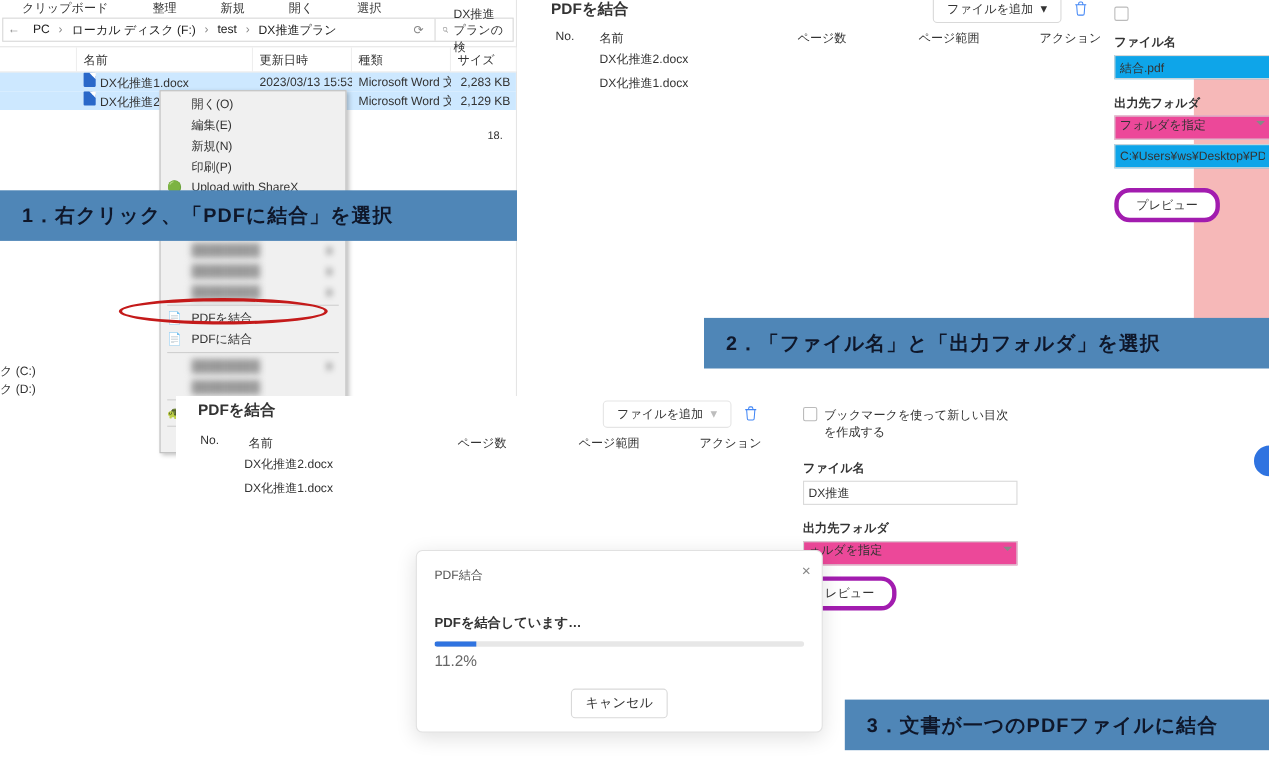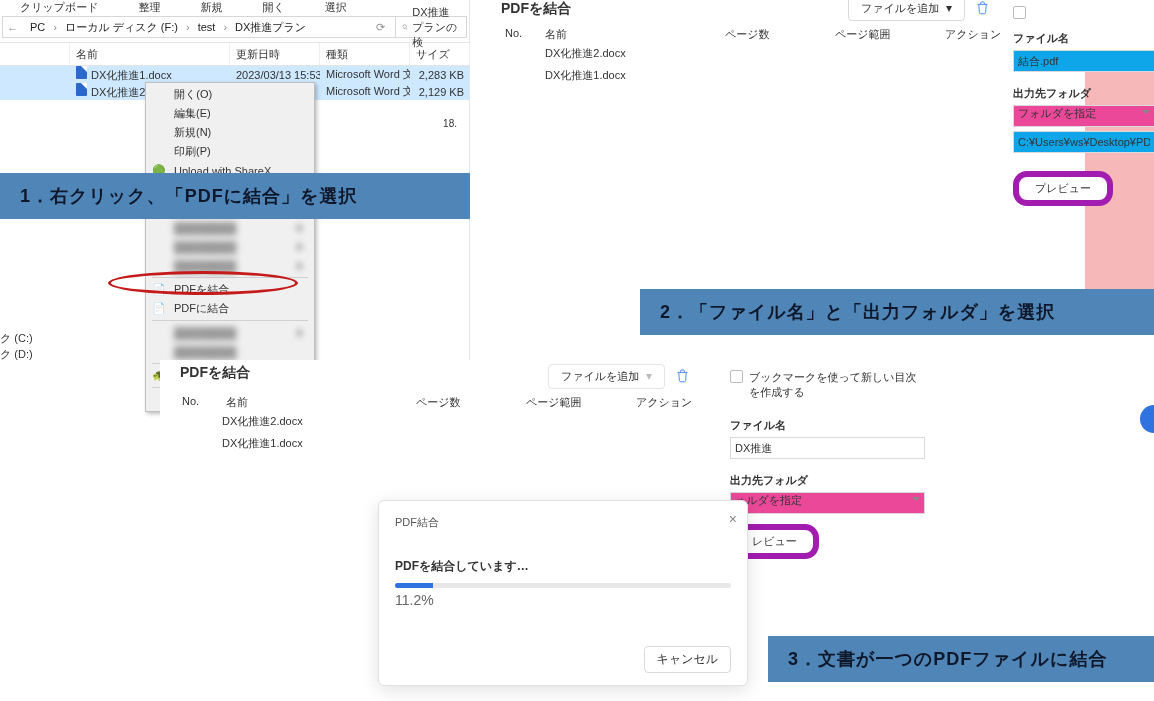--- a/index.html
+++ b/index.html
@@ -38,21 +38,21 @@
 .pB-head{display:grid;grid-template-columns:40px 180px 110px 110px 80px;padding-left:30px;font-size:11px;color:#555;margin-top:3px}
 .pB-row{display:grid;grid-template-columns:40px 180px;padding-left:30px;font-size:11px;height:22px;align-items:center}
 .dlg-chk{display:flex;gap:6px;font-size:11px;color:#555;margin-bottom:12px}
 .dlg-lbl{font-size:11px;font-weight:bold;margin:6px 0 4px 0}
 .dlg-inp{width:100%;border:1px solid #2f73e0;height:22px;padding:0 4px;font-size:11px;outline:none}
 .dlg-sel{width:100%;border:1px solid #d9d9d9;height:22px;padding:0 4px;font-size:11px;background:#ec4899;display:flex;justify-content:space-between}
 .dlg-sel:after{content:'';border:4px solid transparent;border-top-color:#888;margin-top:4px}
 .dlg-path{display:flex;gap:4px}
 .dlg-path .dlg-sel{flex:1}
 .dlg-path .dots{width:22px;height:22px;border:1px solid #d9d9d9;border-radius:3px;display:flex;align-items:center;justify-content:center;font-size:12px;letter-spacing:1px}
-.btn-ghost{border:6px solid #a21caf;border-radius:14px;padding:4px 16px;font-size:11px;background:#fff;margin-top:10px;display:inline-block}
+.btn-ghost{border:4px solid #a21caf;border-radius:14px;padding:4px 16px;font-size:11px;background:#fff;margin-top:10px;display:inline-block}
 
 
 .sideR{position:absolute;right:0;top:0;width:150px;padding:6px 0 0 8px}
 .sideR .dlg-inp{border-color:#d9d9d9}
 .sideR input[readonly]{background:#0ea5e9}
 
 
 .pink{position:absolute;left:610px;top:60px;width:400px;height:250px;background:#f6b8b8;clip-path:polygon(0 0,75% 0,75% 62%,100% 32%,100% 100%,0 100%)}
 
 
@@ -66,21 +66,21 @@
 .btn-out.dis{color:#bdbdbd;border-color:#e5e5e5}
 
 
 .prog{position:absolute;left:378px;top:500px;width:370px;background:#fff;border:1px solid #e1e1e1;border-radius:6px;box-shadow:0 4px 18px rgba(0,0,0,.12);padding:14px 16px 12px 16px;z-index:5}
 .prog-t{font-size:11px;color:#555}
 .prog-x{position:absolute;right:10px;top:10px;font-size:14px;color:#888}
 .prog-msg{font-size:12px;font-weight:bold;margin:28px 0 8px 0}
 .pbar{height:5px;background:#e7e7e7;border-radius:3px;overflow:hidden}
 .pbar>div{height:100%;background:#2f73e0;width:12%}
 .prog-pc{font-size:14px;color:#666;margin-top:4px}
-.prog-ft{display:flex;justify-content:flex-end;margin-top:38px}
+.prog-ft{display:flex;justify-content:center;margin-top:18px}
 
 
 .pD{position:absolute;left:720px;top:362px;width:215px;background:#fff;padding:8px 10px}
 
 
 .bluepill{position:absolute;right:0;top:405px;width:14px;height:28px;background:#2f73e0;border-radius:14px 0 0 14px}
 
 .chkbox{width:13px;height:13px;border:1px solid #bbb;border-radius:2px;flex:0 0 13px}
 .sidetree{position:absolute;left:0;top:330px;font-size:10px;color:#555;line-height:16px}
 </style>

